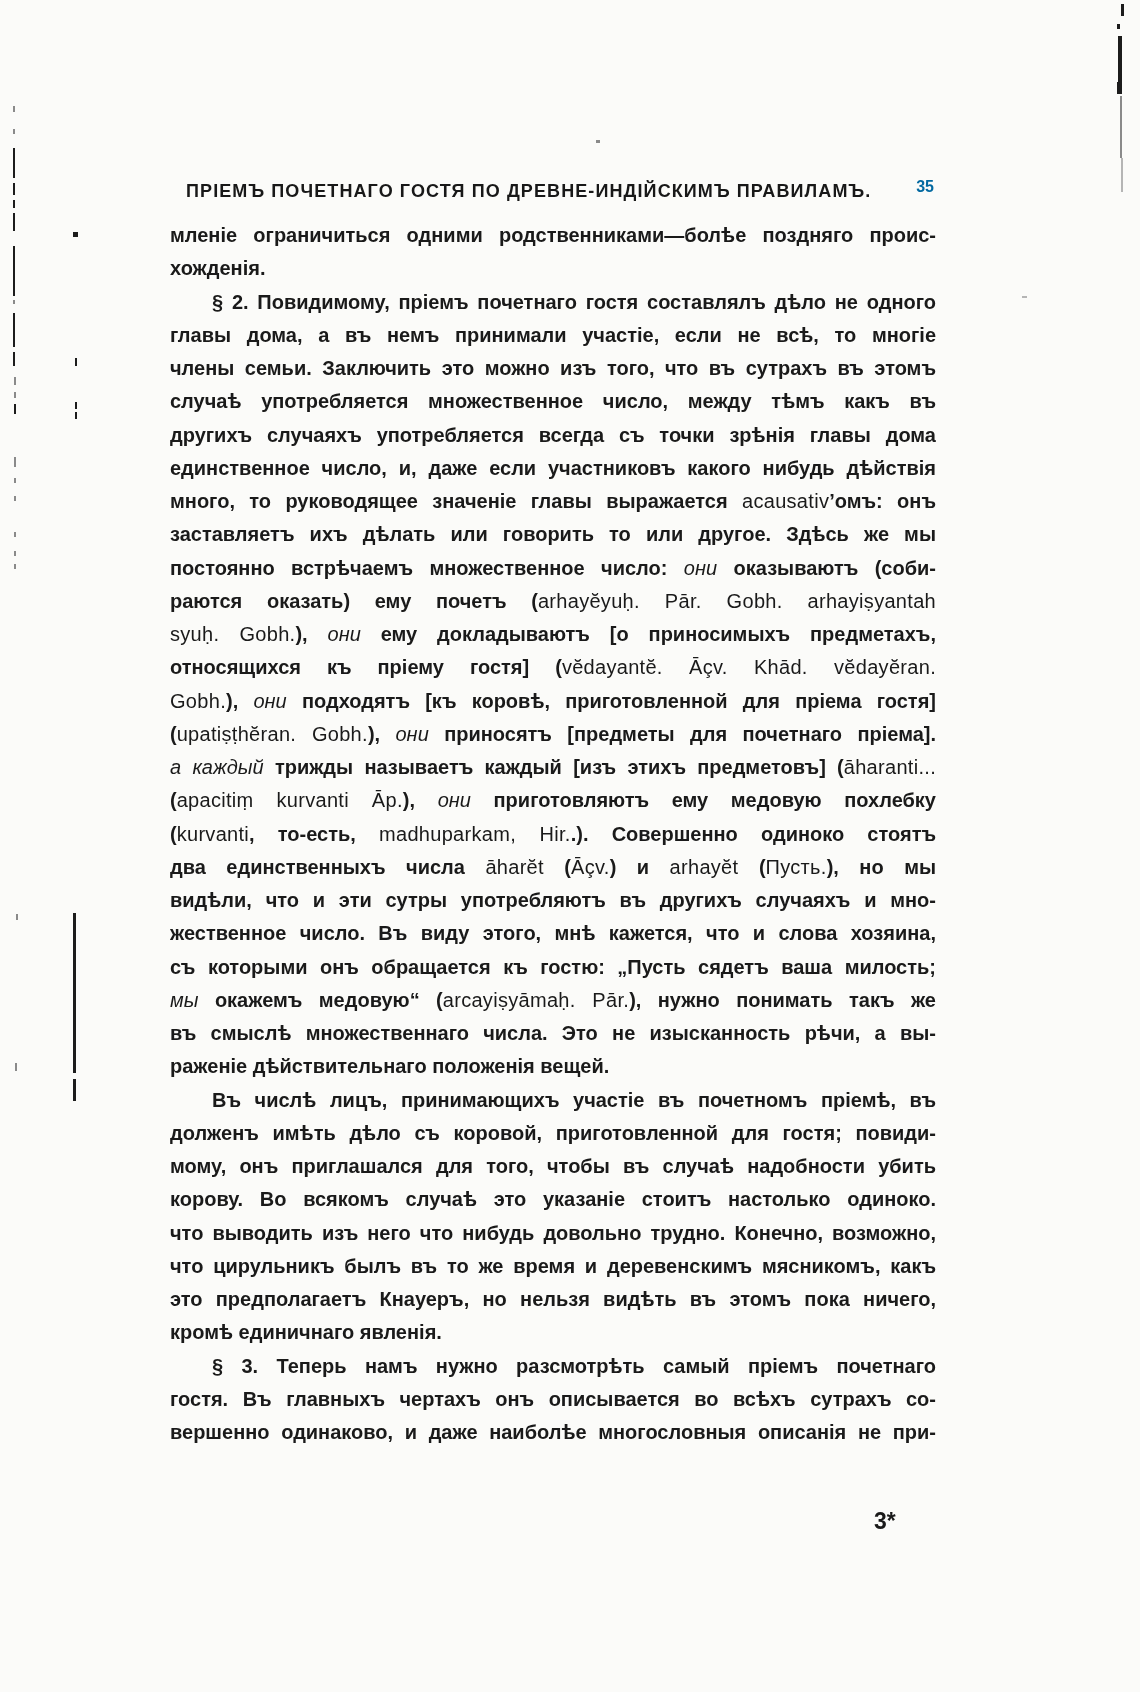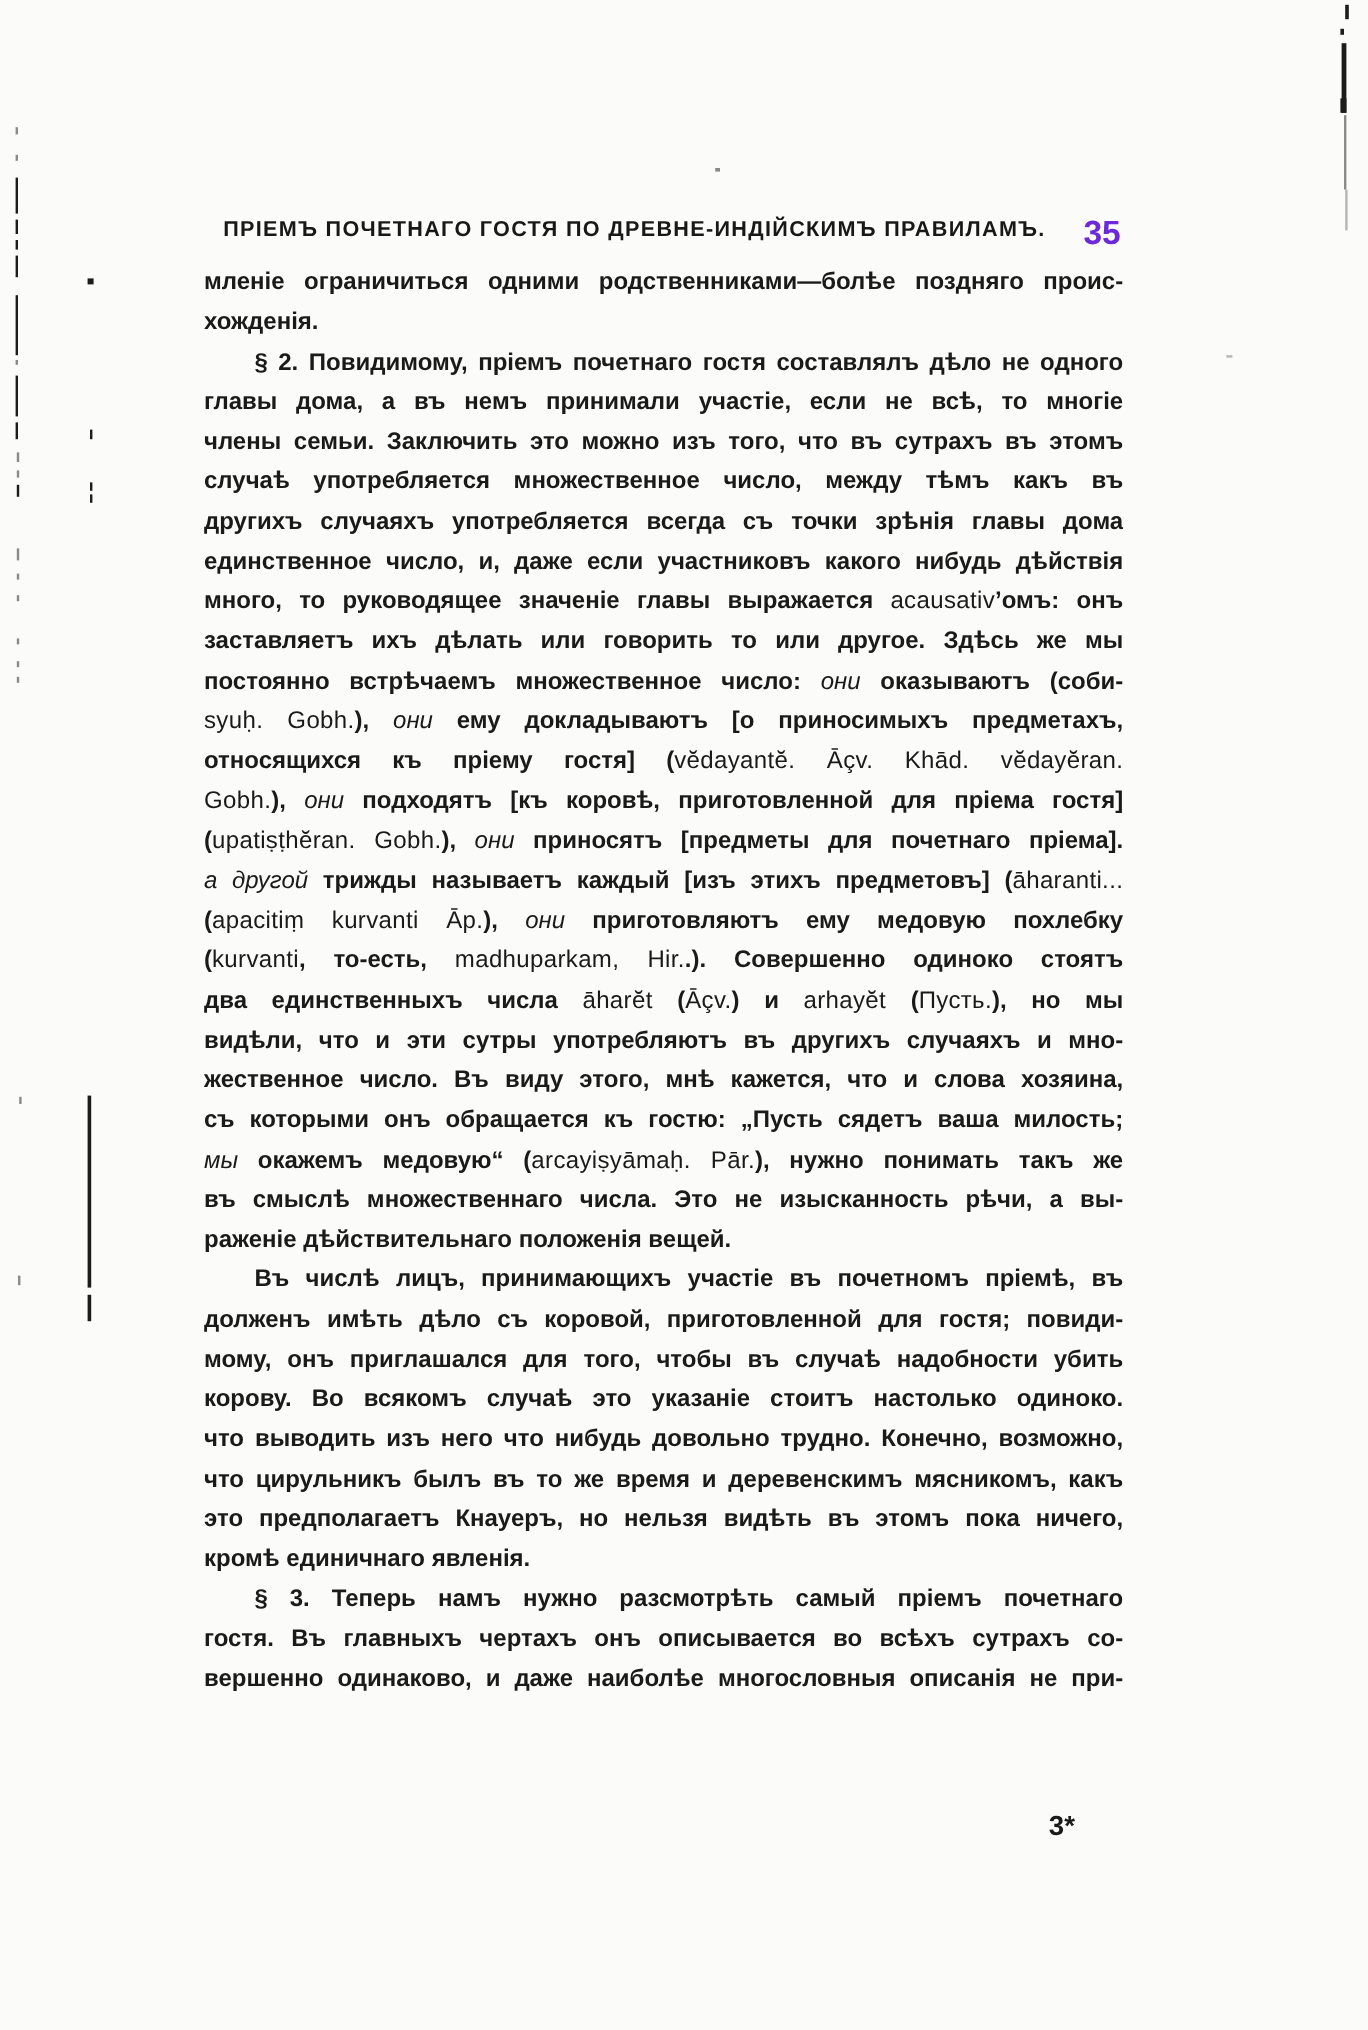--- a/index.html
+++ b/index.html
@@ -16,21 +16,21 @@
   .runhead{
     position:absolute;left:170px;top:178px;width:766px;height:32px;
   }
   .runhead .title{
     position:absolute;left:16px;top:3px;
     font-size:18px;font-weight:bold;letter-spacing:1.1px;
     white-space:nowrap;color:#181818;
   }
   .runhead .pagenum{
     position:absolute;right:2px;top:0;
-    font-size:28px;font-weight:bold;color:#6d28d9;
+    font-size:16px;font-weight:bold;color:#0369a1;
   }
   
   .body-text{
     position:absolute;left:170px;top:219px;width:766px;
     font-size:20px;font-weight:bold;
   }
   .line{
     height:33.25px;line-height:33.25px;
     text-align:justify;text-align-last:justify;
     overflow:hidden;white-space:nowrap;
@@ -65,25 +65,26 @@
       <div class="line left"><span class="seg-c">хожденія.</span></div>
       <div class="line indent"><span class="seg-c">§ 2. Повидимому, пріемъ почетнаго гостя составлялъ дѣло не одного</span></div>
       <div class="line"><span class="seg-c">главы дома, а въ немъ принимали участіе, если не всѣ, то многіе</span></div>
       <div class="line"><span class="seg-c">члены семьи. Заключить это можно изъ того, что въ сутрахъ въ этомъ</span></div>
       <div class="line"><span class="seg-c">случаѣ употребляется множественное число, между тѣмъ какъ въ</span></div>
       <div class="line"><span class="seg-c">другихъ случаяхъ употребляется всегда съ точки зрѣнія главы дома</span></div>
       <div class="line"><span class="seg-c">единственное число, и, даже если участниковъ какого нибудь дѣйствія</span></div>
       <div class="line"><span class="seg-c">много, то руководящее значеніе главы выражается </span><span class="seg-l">acausativ</span><span class="seg-c">’омъ: онъ</span></div>
       <div class="line"><span class="seg-c">заставляетъ ихъ дѣлать или говорить то или другое. Здѣсь же мы</span></div>
       <div class="line"><span class="seg-c">постоянно встрѣчаемъ множественное число: </span><span class="seg-i">они</span><span class="seg-c"> оказываютъ (соби-</span></div>
+      <div class="line"><span class="seg-c">раются оказать) ему почетъ (</span><span class="seg-l">arhayĕyuḥ. Pār. Gobh. arhayiṣyantah</span></div>
       <div class="line"><span class="seg-l">syuḥ. Gobh.</span><span class="seg-c">), </span><span class="seg-i">они</span><span class="seg-c"> ему докладываютъ [о приносимыхъ предметахъ,</span></div>
       <div class="line"><span class="seg-c">относящихся къ пріему гостя] (</span><span class="seg-l">vĕdayantĕ. Āçv. Khād. vĕdayĕran.</span></div>
       <div class="line"><span class="seg-l">Gobh.</span><span class="seg-c">), </span><span class="seg-i">они</span><span class="seg-c"> подходятъ [къ коровѣ, приготовленной для пріема гостя]</span></div>
       <div class="line"><span class="seg-c">(</span><span class="seg-l">upatiṣṭhĕran. Gobh.</span><span class="seg-c">), </span><span class="seg-i">они</span><span class="seg-c"> приносятъ [предметы для почетнаго пріема].</span></div>
-      <div class="line"><span class="seg-i">а другой</span><span class="seg-c"> трижды называетъ каждый [изъ этихъ предметовъ] (</span><span class="seg-l">āharanti...</span></div>
+      <div class="line"><span class="seg-i">а каждый</span><span class="seg-c"> трижды называетъ каждый [изъ этихъ предметовъ] (</span><span class="seg-l">āharanti...</span></div>
       <div class="line"><span class="seg-c">(</span><span class="seg-l">apacitiṃ kurvanti Āp.</span><span class="seg-c">), </span><span class="seg-i">они</span><span class="seg-c"> приготовляютъ ему медовую похлебку</span></div>
       <div class="line"><span class="seg-c">(</span><span class="seg-l">kurvanti</span><span class="seg-c">, то-есть, </span><span class="seg-l">madhuparkam, Hir.</span><span class="seg-c">.). Совершенно одиноко стоятъ</span></div>
       <div class="line"><span class="seg-c">два единственныхъ числа </span><span class="seg-l">āharĕt</span><span class="seg-c"> (</span><span class="seg-l">Āçv.</span><span class="seg-c">) и </span><span class="seg-l">arhayĕt</span><span class="seg-c"> (</span><span class="seg-l">Пусть.</span><span class="seg-c">), но мы</span></div>
       <div class="line"><span class="seg-c">видѣли, что и эти сутры употребляютъ въ другихъ случаяхъ и мно-</span></div>
       <div class="line"><span class="seg-c">жественное число. Въ виду этого, мнѣ кажется, что и слова хозяина,</span></div>
       <div class="line"><span class="seg-c">съ которыми онъ обращается къ гостю: „Пусть сядетъ ваша милость;</span></div>
       <div class="line"><span class="seg-i">мы</span><span class="seg-c"> окажемъ медовую“ (</span><span class="seg-l">arcayiṣyāmaḥ. Pār.</span><span class="seg-c">), нужно понимать такъ же</span></div>
       <div class="line"><span class="seg-c">въ смыслѣ множественнаго числа. Это не изысканность рѣчи, а вы-</span></div>
       <div class="line left"><span class="seg-c">раженіе дѣйствительнаго положенія вещей.</span></div>
       <div class="line indent"><span class="seg-c">Въ числѣ лицъ, принимающихъ участіе въ почетномъ пріемѣ, въ</span></div>

